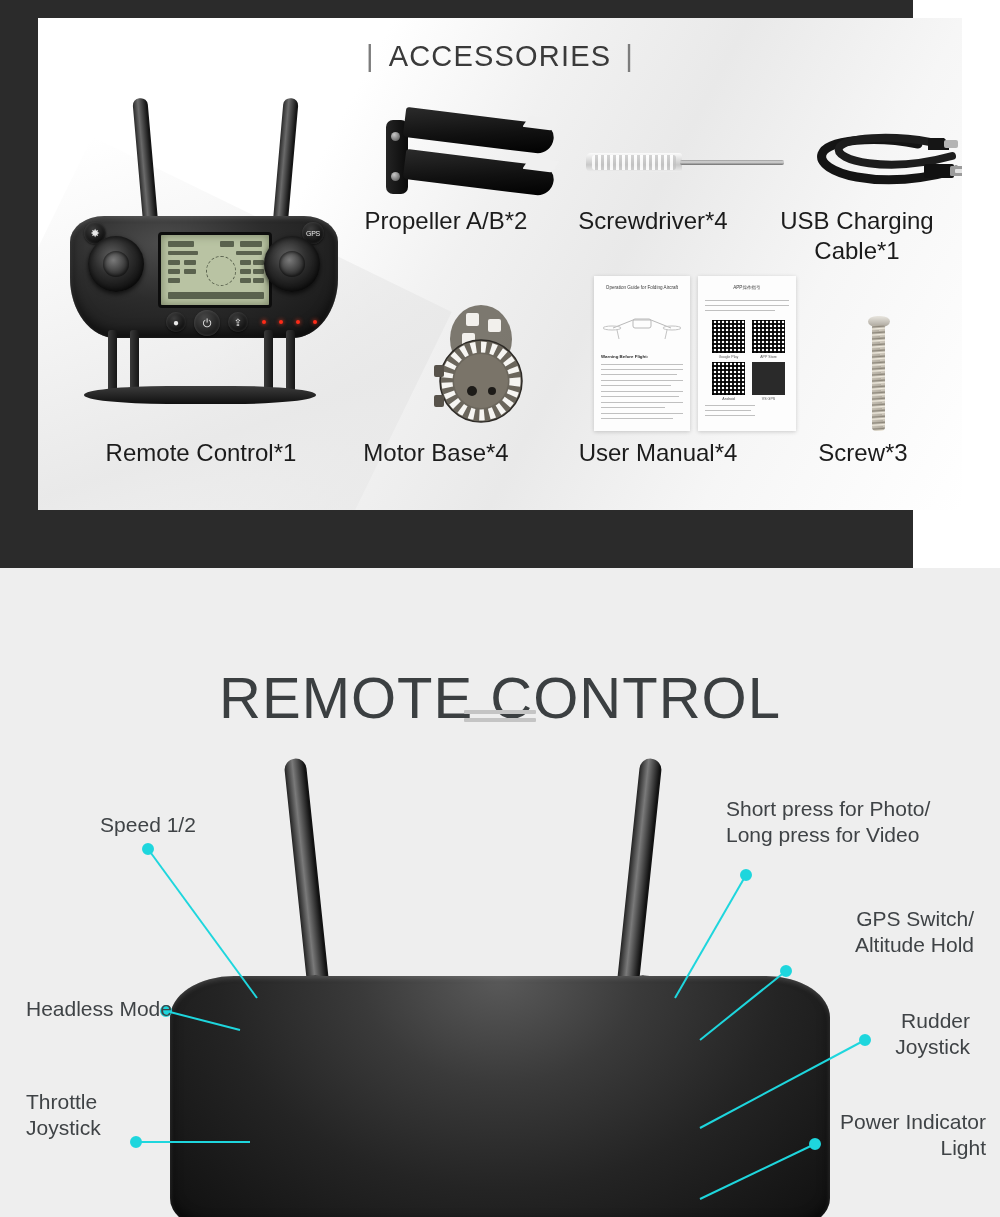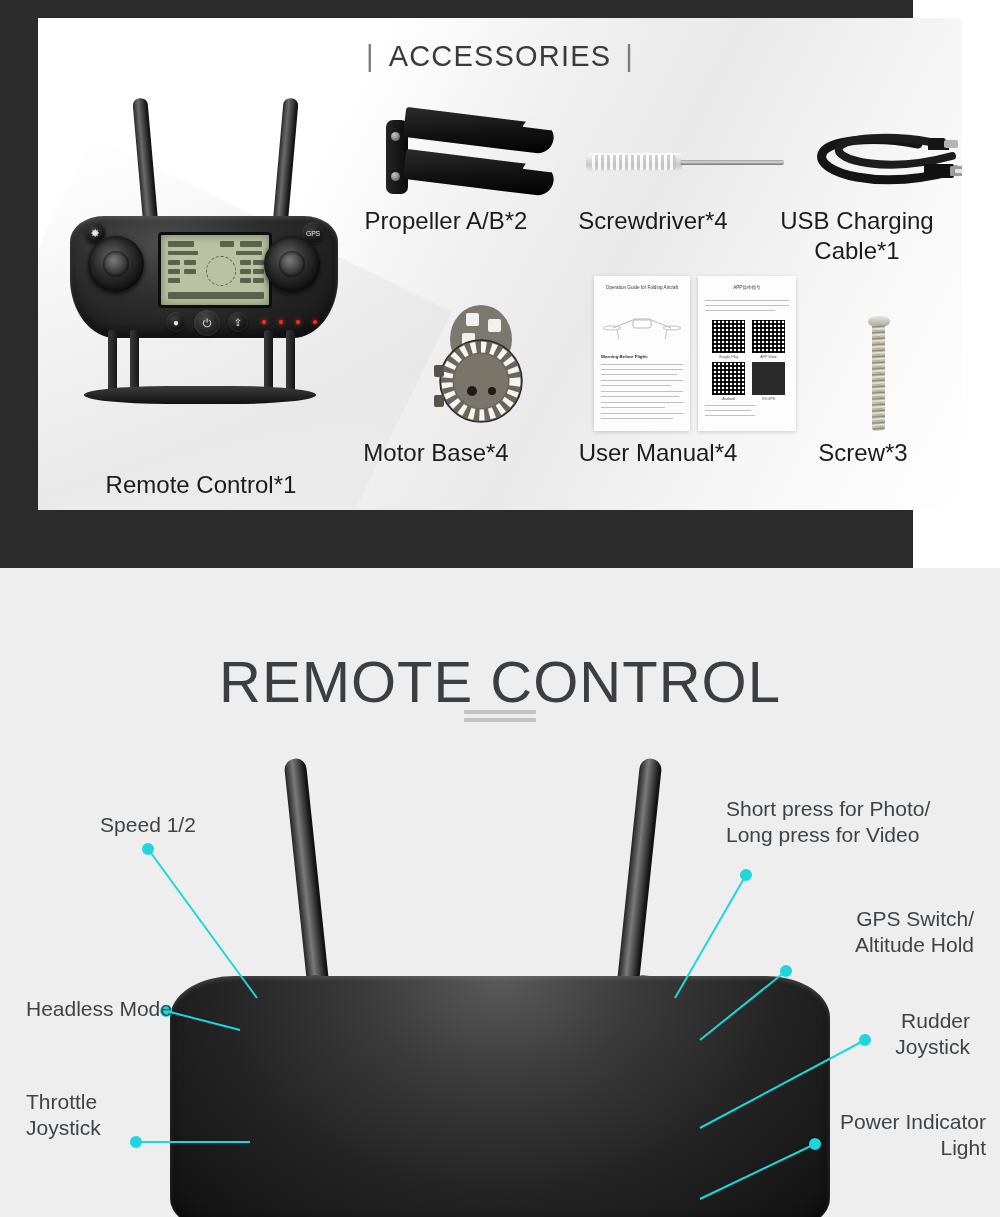--- a/index.html
+++ b/index.html
@@ -234,21 +234,21 @@
 
   
   #remote-section {
     position: absolute;
     left: 0; top: 568px;
     width: 1000px; height: 649px;
     background: #eeeeee;
     overflow: hidden;
   }
   #remote-heading {
-    position: absolute; left: 0; top: 41px; width: 1000px;
+    position: absolute; left: 0; top: 57px; width: 1000px;
     text-align: center;
     font-size: 58px;
     letter-spacing: 1px;
     color: #3b3f41;
     font-weight: 400;
   }
   #heading-rule {
     position: absolute; left: 50%; top: 142px;
     transform: translateX(-50%);
     width: 72px;
@@ -459,21 +459,21 @@
 
     <div id="acc-screw">
       <div class="screw-head"></div>
       <div class="screw-shaft"></div>
     </div>
 
     <div class="acc-label" style="left:300px;top:188px;width:216px;">Propeller A/B*2</div>
     <div class="acc-label" style="left:522px;top:188px;width:186px;">Screwdriver*4</div>
     <div class="acc-label" style="left:714px;top:188px;width:210px;">USB Charging
 Cable*1</div>
-    <div class="acc-label" style="left:28px;top:420px;width:270px;margin-top:32px;">Remote Control*1</div>
+    <div class="acc-label" style="left:28px;top:420px;width:270px;">Remote Control*1</div>
     <div class="acc-label" style="left:296px;top:420px;width:204px;">Motor Base*4</div>
     <div class="acc-label" style="left:500px;top:420px;width:240px;">User Manual*4</div>
     <div class="acc-label" style="left:744px;top:420px;width:162px;">Screw*3</div>
   </div>
 </section>
 
 <section id="remote-section">
 
   <h1 id="remote-heading">REMOTE CONTROL</h1>
   <div id="heading-rule">

